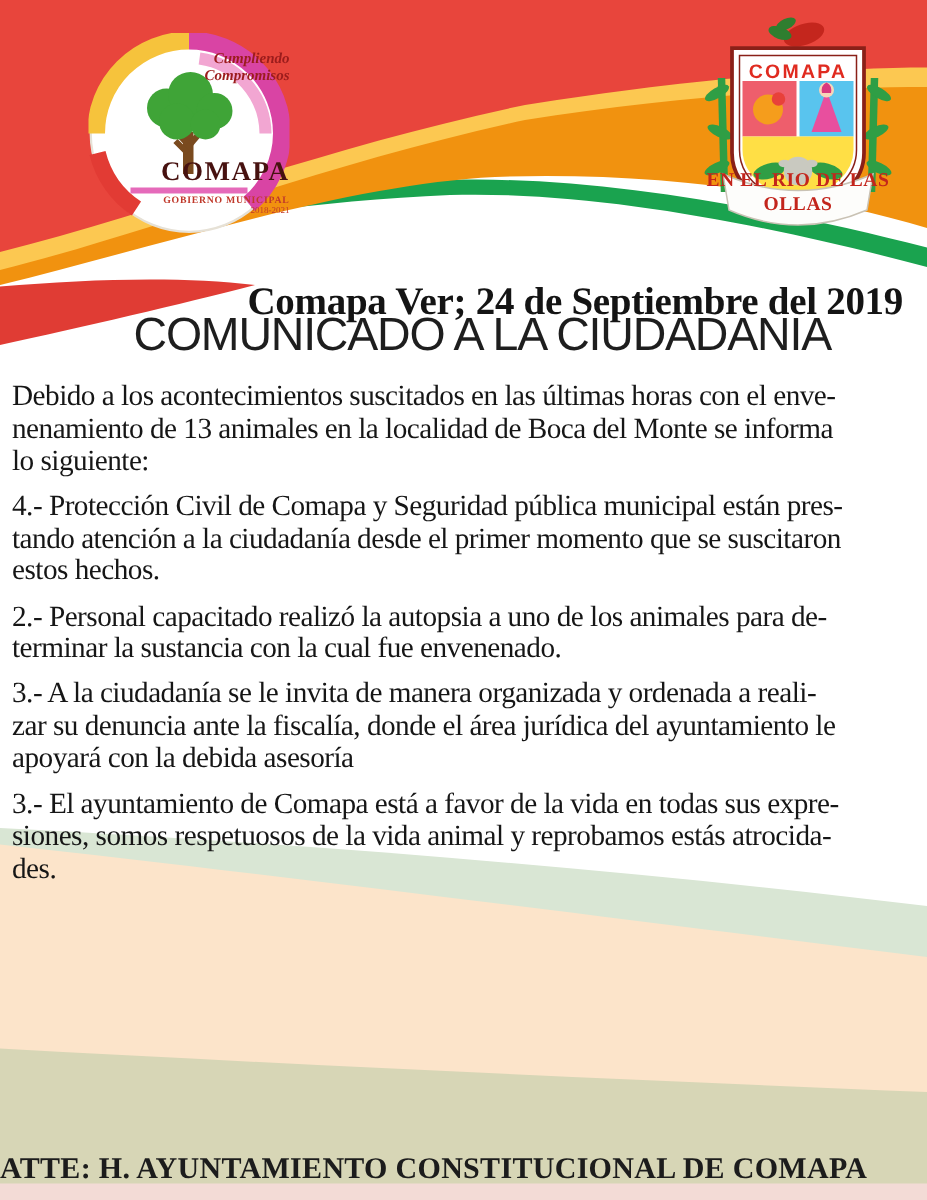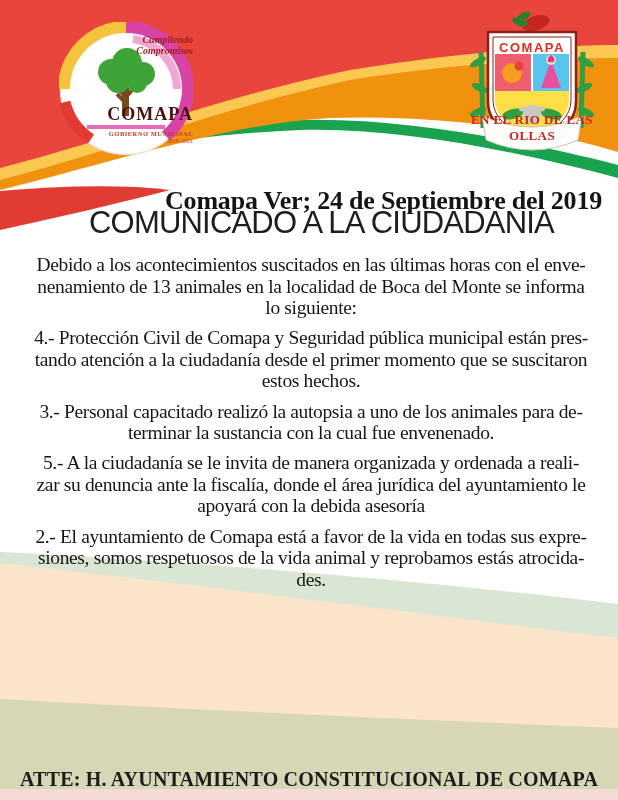--- a/index.html
+++ b/index.html
@@ -32,26 +32,26 @@
     position:absolute;top:186px;right:16px;z-index:2;
     font-size:26px;font-weight:bold;color:#141414;letter-spacing:-0.2px;
   }
   .doc-title{
     position:absolute;left:63px;top:205px;z-index:2;
     font-family:"Liberation Sans",sans-serif;
     font-size:31px;font-weight:400;letter-spacing:-0.8px;color:#1e1e1e;margin-left:26px;
   }
   .doc-body{
     position:absolute;left:8px;top:254px;width:606px;z-index:2;
-    font-size:19.5px;line-height:21.6px;letter-spacing:-0.35px;color:#161616;text-align:center;
+    font-size:19.5px;line-height:21.6px;letter-spacing:-0.35px;color:#161616;
   }
   .doc-body p{margin:0 0 8.5px 0;white-space:pre-line;}
   .doc-footer{
     position:absolute;left:0;top:768px;width:618px;z-index:2;
-    text-align:center;font-size:20px;font-weight:bold;letter-spacing:.2px;color:#1c1c1c;
+    font-size:20px;font-weight:bold;letter-spacing:.2px;color:#1c1c1c;
   }
 </style>
 </head>
 <body>
 
 <div class="page">
 
   <svg class="bg-svg" viewBox="0 0 618 800" aria-hidden="true">
 
     <path d="M0,552 C200,562 420,580 618,604 L618,800 L0,800 Z" fill="#d9e6d4"></path>
@@ -147,25 +147,25 @@
   <div class="date-line">Comapa Ver; 24 de Septiembre del 2019</div>
   <div class="doc-title">COMUNICADO A LA CIUDADANIA</div>
 
   <div class="doc-body">
     <p>Debido a los acontecimientos suscitados en las últimas horas con el enve-
 nenamiento de 13 animales en la localidad de Boca del Monte se informa
 lo siguiente:</p>
     <p>4.- Protección Civil de Comapa y Seguridad pública municipal están pres-
 tando atención a la ciudadanía desde el primer momento que se suscitaron
 estos hechos.</p>
-    <p>3.- Personal capacitado realizó la autopsia a uno de los animales para de-
+    <p>2.- Personal capacitado realizó la autopsia a uno de los animales para de-
 terminar la sustancia con la cual fue envenenado.</p>
-    <p>5.- A la ciudadanía se le invita de manera organizada y ordenada a reali-
+    <p>3.- A la ciudadanía se le invita de manera organizada y ordenada a reali-
 zar su denuncia ante la fiscalía, donde el área jurídica del ayuntamiento le
 apoyará con la debida asesoría</p>
-    <p>2.- El ayuntamiento de Comapa está a favor de la vida en todas sus expre-
+    <p>3.- El ayuntamiento de Comapa está a favor de la vida en todas sus expre-
 siones, somos respetuosos de la vida animal y reprobamos estás atrocida-
 des.</p>
   </div>
 
   <div class="doc-footer">ATTE: H. AYUNTAMIENTO CONSTITUCIONAL DE COMAPA</div>
 
 </div>
 
 </body></html>

